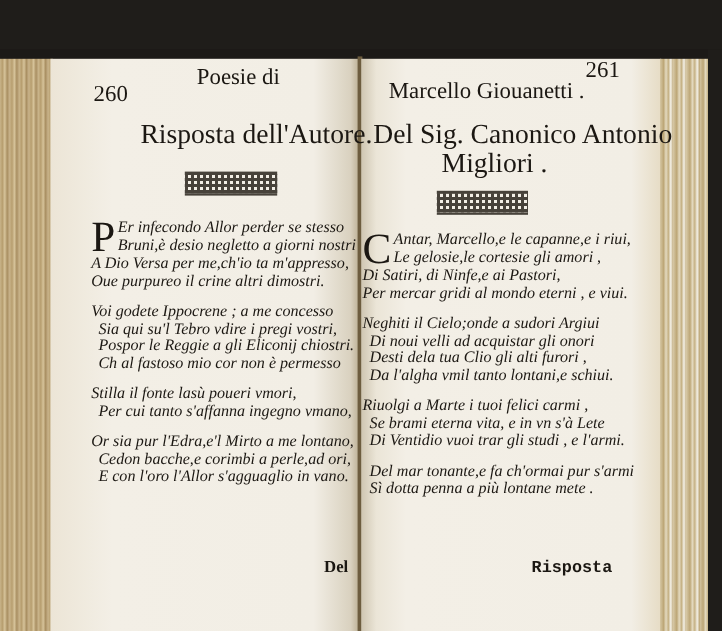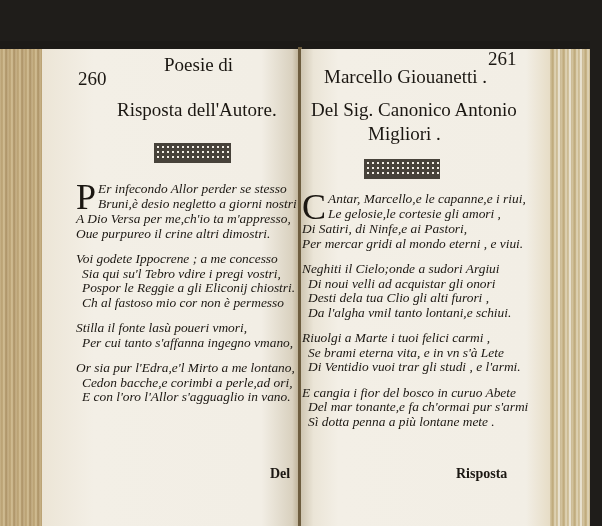--- a/index.html
+++ b/index.html
@@ -26,21 +26,21 @@
   }
   .right-edge {
     position: absolute; left: 550px; top: 8px; width: 42px; height: 500px;
     background: repeating-linear-gradient(90deg, #d6c7a4 0px, #bca676 3px, #e4dac0 5px, #c5b184 7px, #f4f1e8 9px, #bfaa7c 11px);
   }
   .right-dark { position: absolute; left: 590px; top: 0; width: 12px; height: 526px; background: #1f1d1a; }
   .bottom-dark { position: absolute; left: 0; top: 510px; width: 602px; height: 16px; background: #1c1a17; }
 
   .txt { position: absolute; color: #1b1712; white-space: nowrap; }
   .runhead { font-size: 19px; }
-  .title { font-size: 19px; }
+  .title { font-size: 23px; }
   .verse { font-style: italic; font-size: 13.4px; line-height: 14.5px; }
   .verse div { white-space: nowrap; }
   .indent { padding-left: 6px; }
   .dropcap { font-size: 36px; line-height: 30px; float: left; margin-right: 2px; font-style: normal; }
   .catch { font-size: 14px; font-weight: bold; }
 
   .ornament {
     position: absolute; height: 16px;
     background:
       repeating-linear-gradient(90deg, #2a251d 0px, #2a251d 3px, transparent 3px, transparent 5px),
@@ -121,19 +121,18 @@
       <div class="indent">Da l'algha vmil tanto lontani,e schiui.</div>
     </div>
     <div style="height:11px"></div>
     <div>
       <div>Riuolgi a Marte i tuoi felici carmi ,</div>
       <div class="indent">Se brami eterna vita, e in vn s'à Lete</div>
       <div class="indent">Di Ventidio vuoi trar gli studi , e l'armi.</div>
     </div>
     <div style="height:11px"></div>
     <div>
-      <div>E cangia i fior del bosco in curuo Abete</div>
       <div class="indent">Del mar tonante,e fa ch'ormai pur s'armi</div>
       <div class="indent">Sì dotta penna a più lontane mete .</div>
     </div>
   </div>
-  <div class="txt catch" style="left:456px; top:425px;">Risposta</div>
+  <div class="txt catch" style="left:443px; top:425px;font-family:Liberation Mono, monospace;">Risposta</div>
 </div>
 
 </body></html>

